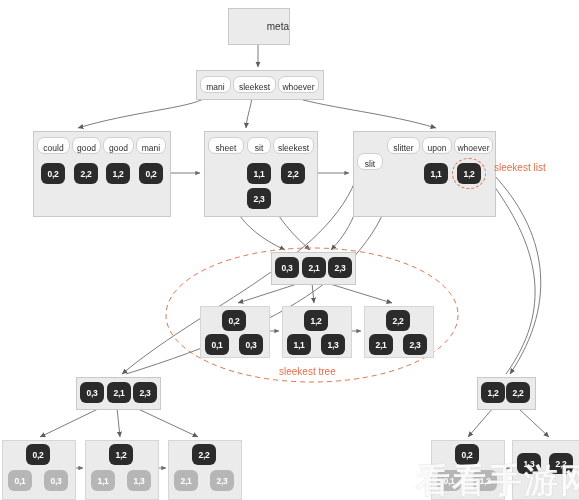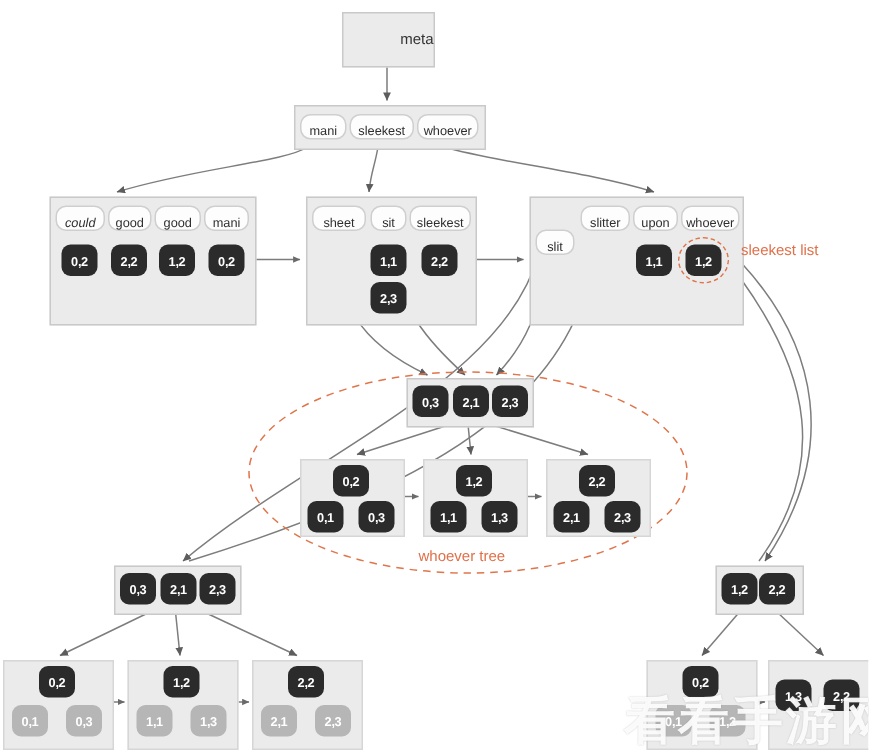--- a/index.html
+++ b/index.html
@@ -181,21 +181,21 @@
       <span>mani</span>
     </div>
     <div class="term" style="left:233px; top:76px; width:43px;">
       <span>sleekest</span>
     </div>
     <div class="term" style="left:278px; top:76px; width:41px;">
       <span>whoever</span>
     </div>
 
     <div class="group-box" style="left:33px; top:131px; width:136px; height:84px;"></div>
-    <div class="term" style="left:37px; top:137px; width:33px;font-style:italic;">
+    <div class="term" style="left:37px; top:137px; width:33px;">
       <span>could</span>
       </div>
     <div class="term" style="left:72px; top:137px; width:29px;">
       <span>good</span>
       </div>
     <div class="term" style="left:103px; top:137px; width:31px;">
       <span>good</span>
       </div>
     <div class="term" style="left:136px; top:137px; width:30px;">
       <span>mani</span>
@@ -368,21 +368,21 @@
       <span>1,3</span>
       </div>
     <div class="post" style="left:549px; top:453px;">
       <span>2,2</span>
       </div>
 
     <div class="anno" style="left:494px; top:162px;">
       <span>sleekest list</span>
     </div>
     <div class="anno" style="left:279px; top:366px;">
-      <span>whoever tree</span>
+      <span>sleekest tree</span>
     </div>
 
     <div class="watermark" style="left:416px; top:458px;">
       <span>看看手游网</span>
     </div>
 
   </div>
 </div>
 
 </body></html>

